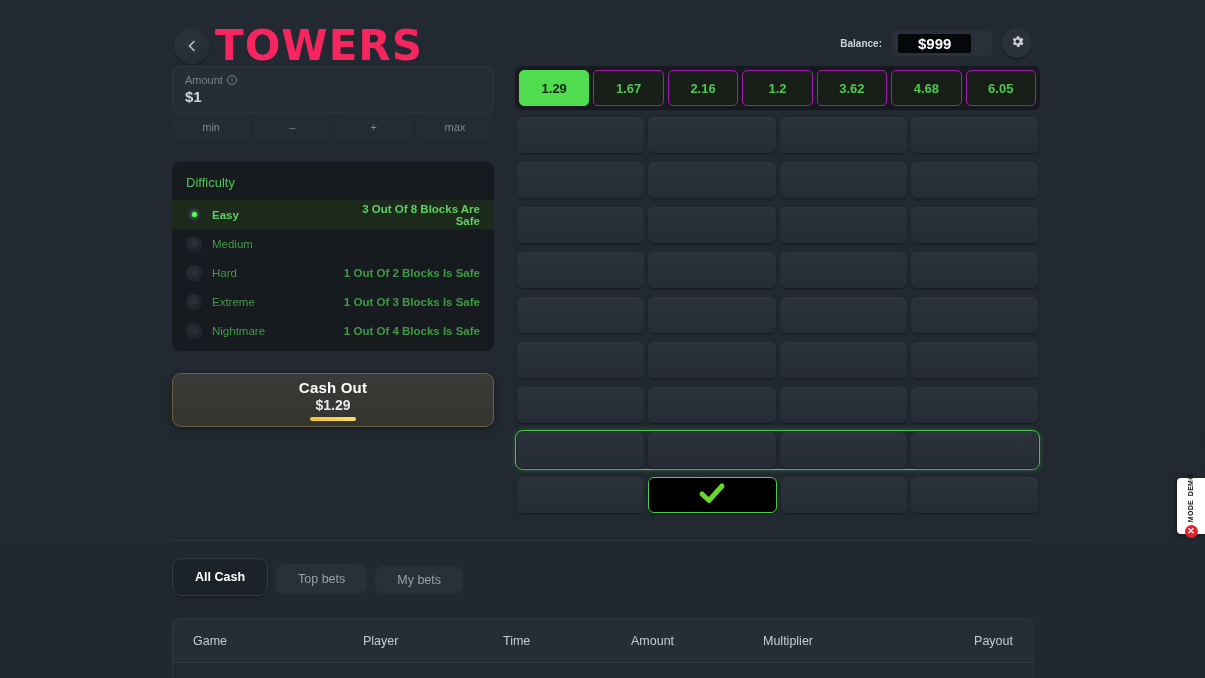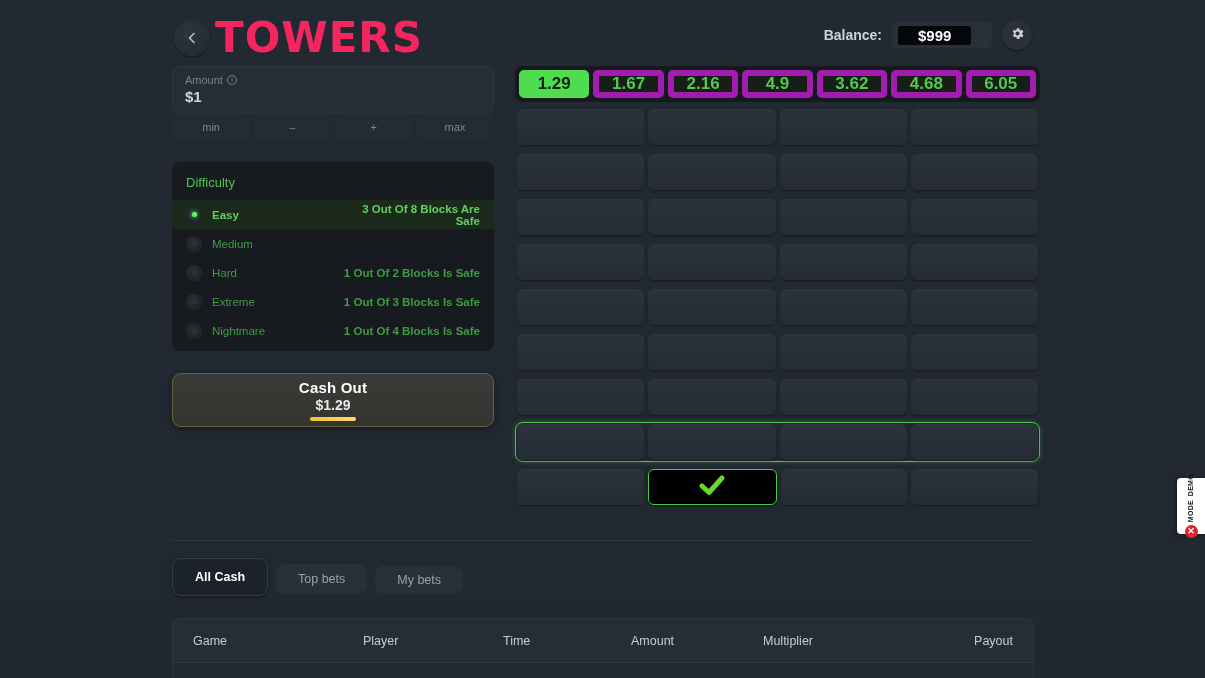--- a/index.html
+++ b/index.html
@@ -26,21 +26,21 @@
     position: absolute;
     left: 170px;
     top: 0;
     width: 870px;
     height: 678px;
   }
 
   
   .header {
     position: absolute;
-    left: 0; top: 8px;
+    left: 0; top: 16px;
     width: 870px;
     height: 50px;
   }
   .back-btn {
     position: absolute;
     left: 4px; top: 12px;
     width: 36px; height: 36px;
     border-radius: 50%;
     background: radial-gradient(circle at 40% 35%, #2e343d 0%, #262c35 70%, #21272f 100%);
     box-shadow: 0 1px 2px rgba(0,0,0,.45);
@@ -61,21 +61,21 @@
   }
 
   .balance-wrap {
     position: absolute;
     right: 8px; top: 12px;
     display: flex;
     align-items: center;
     gap: 10px;
   }
   .balance-label {
-    font-size: 14px;
+    font-size: 10px;
     color: #cdd3da;
     font-weight: 700;
   }
   .balance-field {
     width: 100px; height: 26px;
     background: #2a3039;
     border-radius: 5px;
     display: flex; align-items: center;
     padding: 0 6px;
     cursor: text;
@@ -242,26 +242,26 @@
   }
   .mult-row {
     display: flex;
     gap: 4px;
     background: #161a1e;
     border-radius: 7px;
     padding: 4px;
   }
   .mult {
     flex: 1;
-    height: 28px;
+    height: 36px;
     border-radius: 5px;
-    border: 6px solid #a21caf;
+    border: 1px solid #a21caf;
     background: #171d17;
     display: flex; align-items: center; justify-content: center;
-    font-size: 17px;
+    font-size: 13px;
     font-weight: 700;
     color: #4fc94f;
     cursor: pointer;
   }
   .mult.active {
     background: #4fdd4f;
     border-color: #4fdd4f;
     color: #10220f;
   }
 
@@ -487,21 +487,21 @@
         <span class="cashout-sub">$1.29</span>
         <span class="cashout-bar"></span>
       </div>
     </div>
 
     <div class="grid-area">
       <div class="mult-row">
         <div class="mult active">1.29</div>
         <div class="mult">1.67</div>
         <div class="mult">2.16</div>
-        <div class="mult">4.9</div>
+        <div class="mult">1.2</div>
         <div class="mult">3.62</div>
         <div class="mult">4.68</div>
         <div class="mult">6.05</div>
       </div>
 
       <div class="rows">
         <div class="grid-row">
           <div class="cell"></div>
           <div class="cell"></div>
           <div class="cell"></div>

